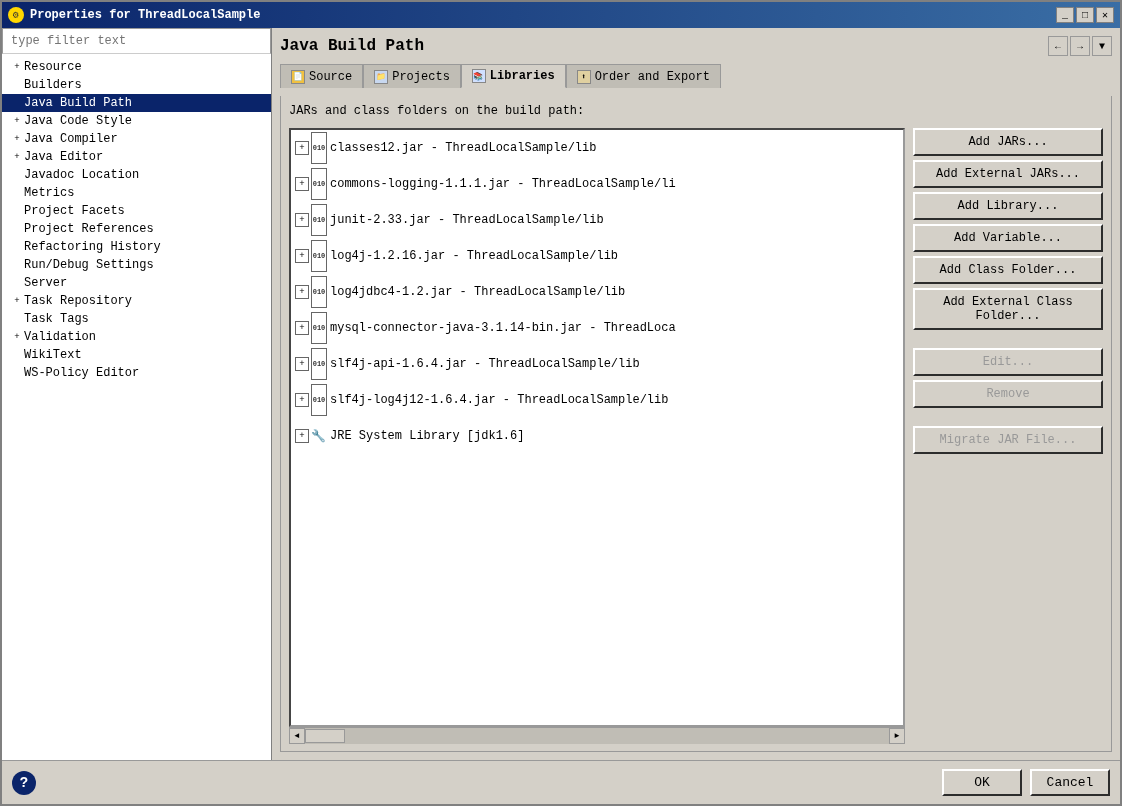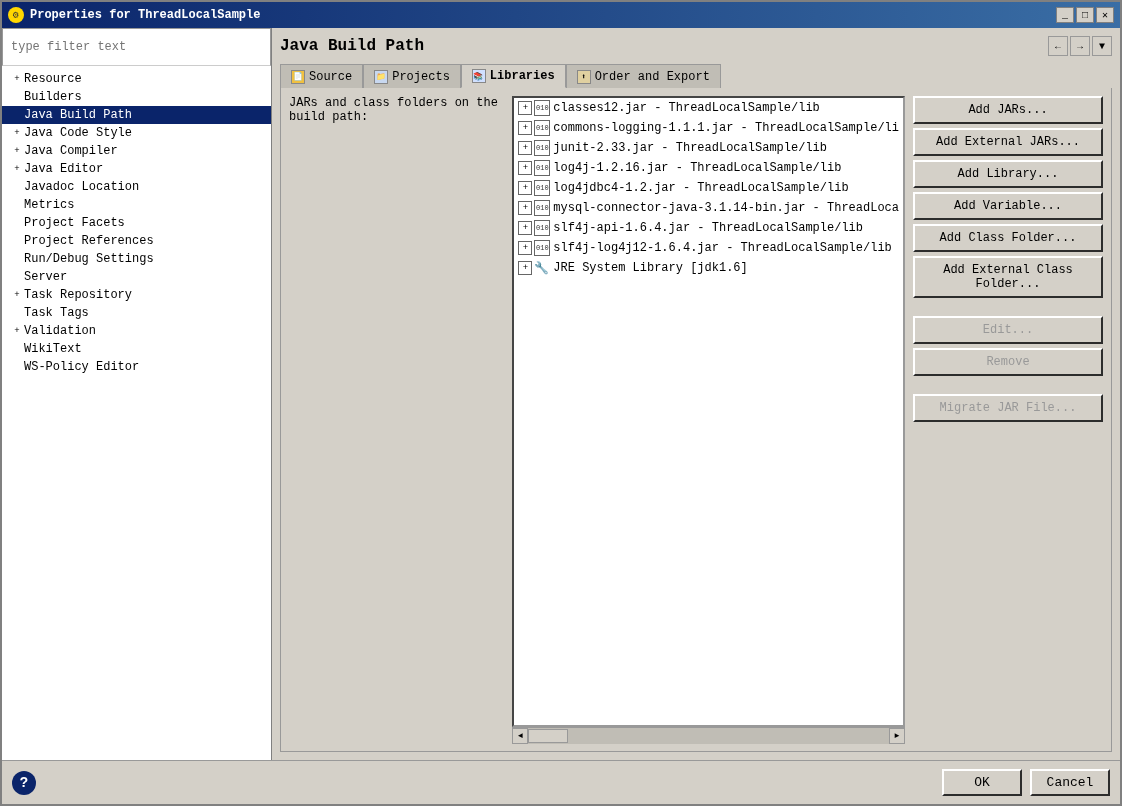--- a/index.html
+++ b/index.html
@@ -84,21 +84,21 @@
       width: 270px;
       background: white;
       border-right: 1px solid #808080;
       display: flex;
       flex-direction: column;
       flex-shrink: 0;
     }
 
     .filter-input {
       width: 100%;
-      padding: 11px 8px;
+      padding: 5px 8px;
       border: 1px solid #999;
       border-bottom: 1px solid #ccc;
       font-family: 'Courier New', Courier, monospace;
       font-size: 12px;
       color: #888;
       outline: none;
       background: white;
     }
 
     .tree-container {
@@ -210,22 +210,23 @@
     }
 
     
     .main-content {
       flex: 1;
       background: #d4d0c8;
       border: 1px solid #999;
       border-top: none;
       padding: 8px;
       display: flex;
-      flex-direction: row;
+      flex-direction: column;
       gap: 6px;
+      margin-top: 8px;
     }
 
     .description-text {
       font-size: 12px;
       color: #000;
       margin-bottom: 4px;
     }
 
     .content-row {
       display: flex;
@@ -264,28 +265,28 @@
       justify-content: center;
       font-size: 9px;
       border: 1px solid #666;
       margin-right: 2px;
       flex-shrink: 0;
       background: white;
     }
 
     .lib-icon {
       width: 16px;
-      height: 16px;
+      height: 32px;
       margin-right: 3px;
       flex-shrink: 0;
       display: inline-flex;
       align-items: center;
       justify-content: center;
       font-size: 8px;
-      font-weight: normal;
+      font-weight: bold;
     }
 
     .jar-icon {
       background: #fff;
       border: 1px solid #666;
       color: #333;
       font-size: 7px;
     }
 
     .jre-icon {
@@ -535,20 +536,26 @@
           </div>
         </div>
 
         <div class="tree-item">
           <div class="tree-row">
             <span class="tree-indent" style="width:18px"></span>
             <span class="tree-label">Project References</span>
           </div>
         </div>
 
+        <div class="tree-item">
+          <div class="tree-row">
+            <span class="tree-indent" style="width:18px"></span>
+            <span class="tree-label">Refactoring History</span>
+          </div>
+        </div>
 
         <div class="tree-item">
           <div class="tree-row">
             <span class="tree-indent" style="width:18px"></span>
             <span class="tree-label">Run/Debug Settings</span>
           </div>
         </div>
 
         <div class="tree-item">
           <div class="tree-row">

